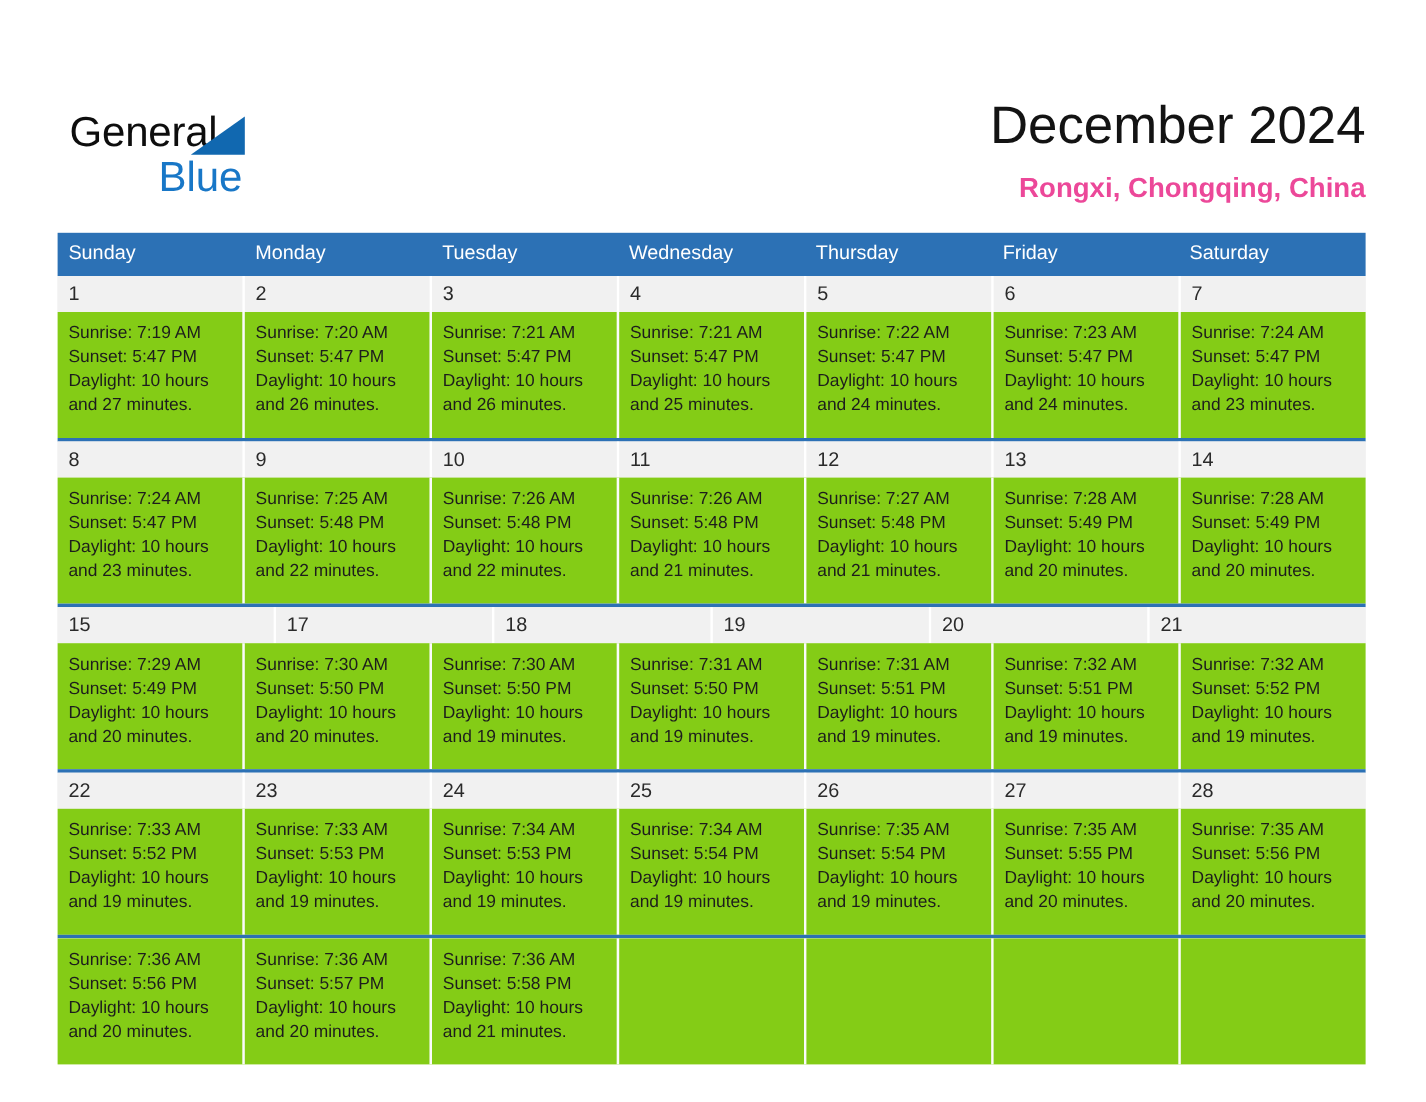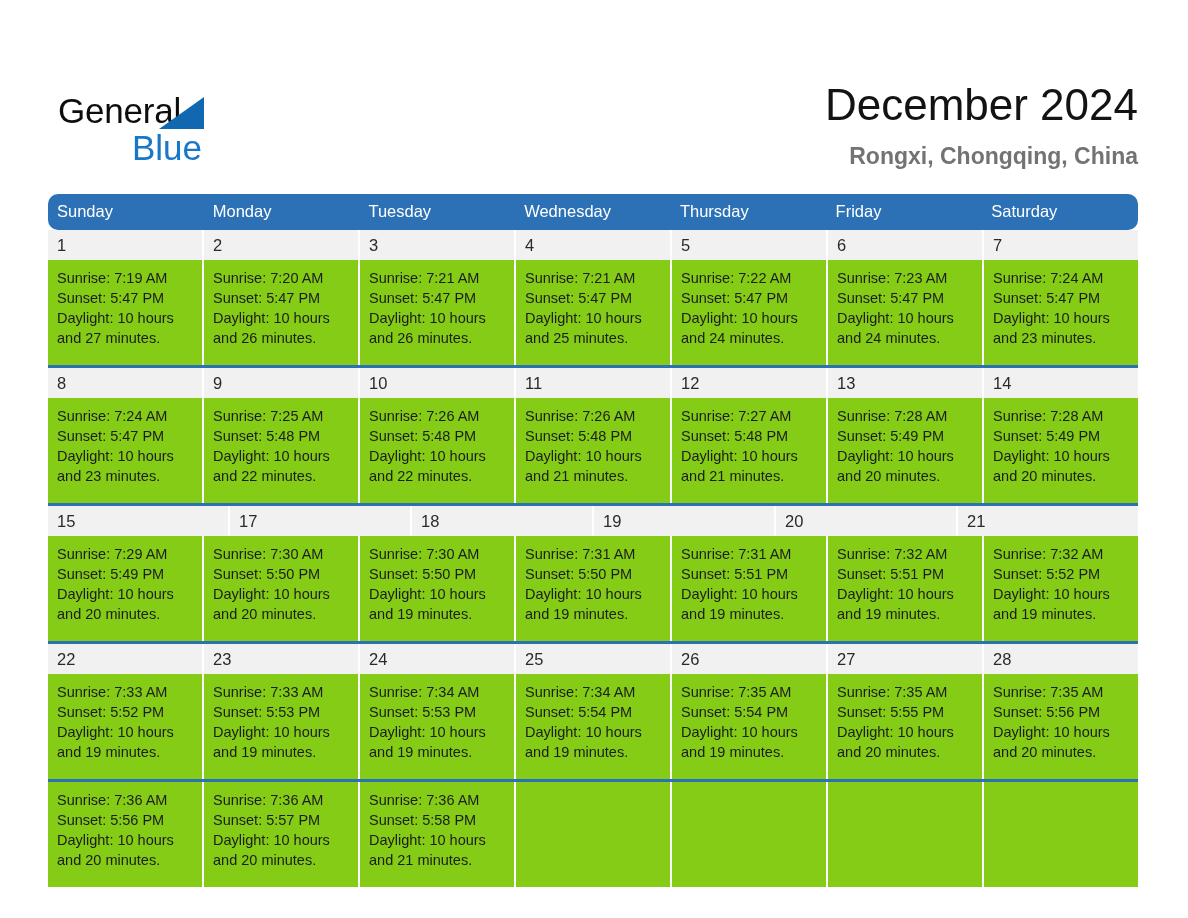--- a/index.html
+++ b/index.html
@@ -81,40 +81,39 @@
     font-weight: 400;
     color: #131313;
     letter-spacing: 0px;
     white-space: nowrap;
   }
   .location {
     margin-top: 9px;
     font-size: 23px;
     line-height: 28px;
     font-weight: 700;
-    color: #737373;
+    color: #ec4899;
     white-space: nowrap;
   }
 
   
   .calendar {
     position: absolute;
     left: 48px;
     top: 157px;
     width: 1090px;
   }
 
   .cal-row {
     display: flex;
     width: 100%;
   }
 
   .dow-head {
     background: #2c71b5;
-    border-radius: 10px;
   }
   .dow-cell {
     flex: 1 1 0;
     min-width: 0;
     color: #ffffff;
     font-size: 16.5px;
     line-height: 19px;
     padding: 8px 0 9px 9px;
     box-sizing: border-box;
     white-space: nowrap;

